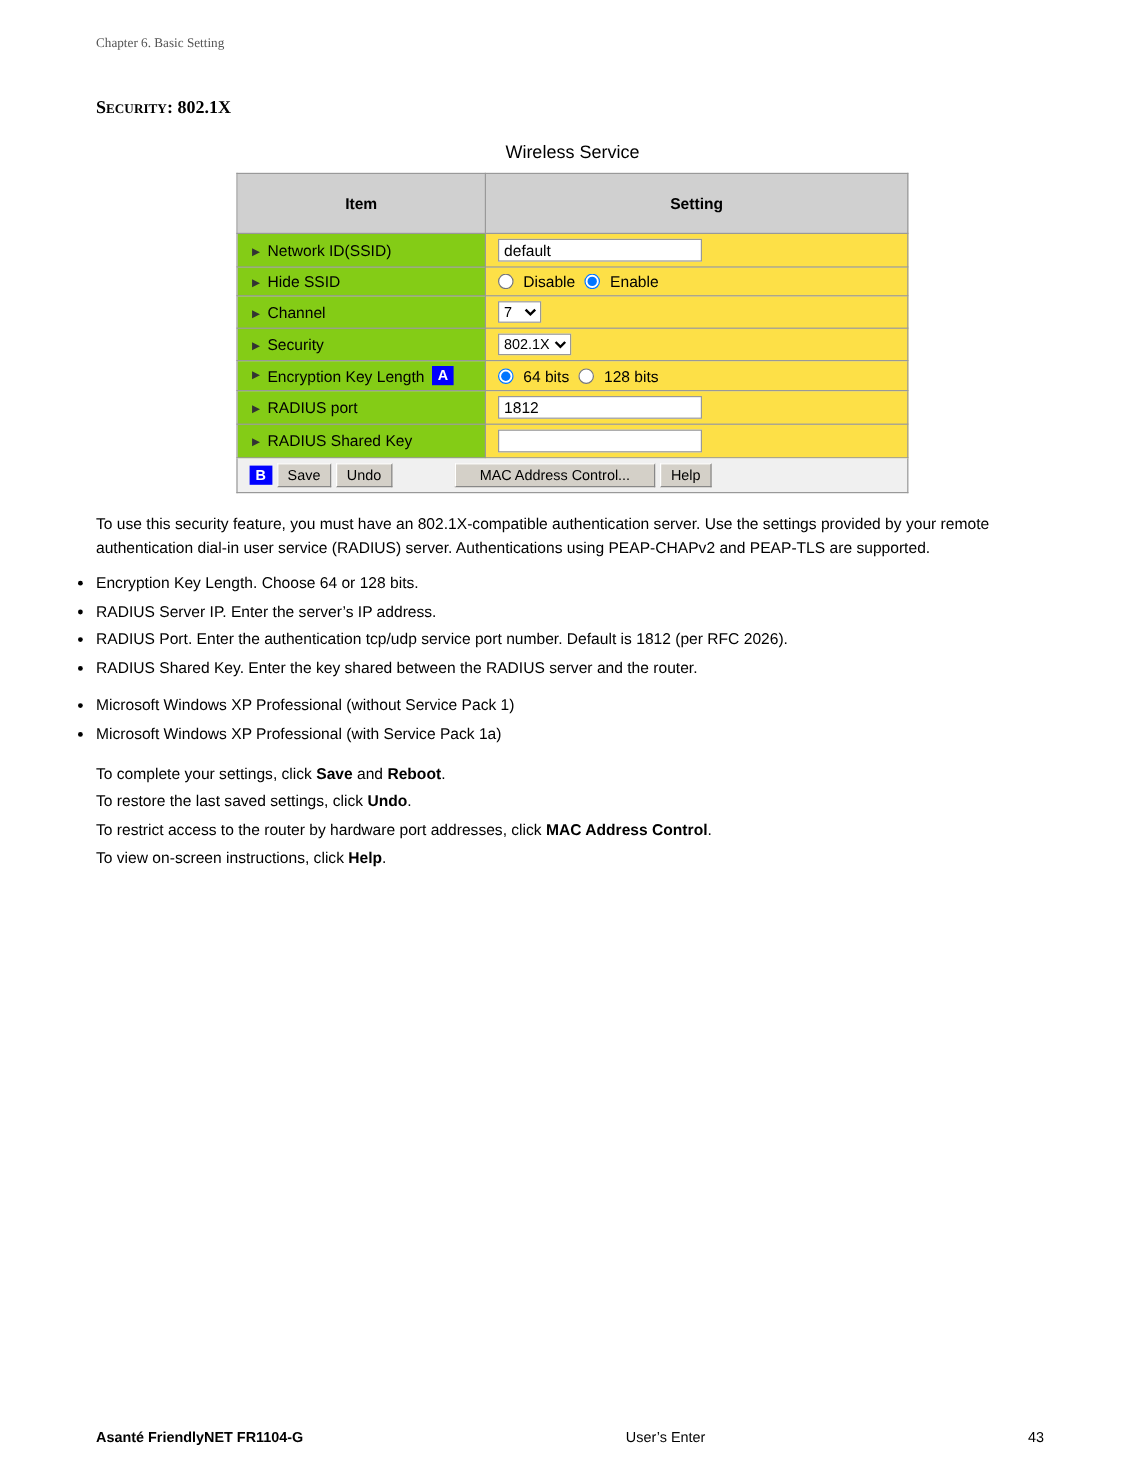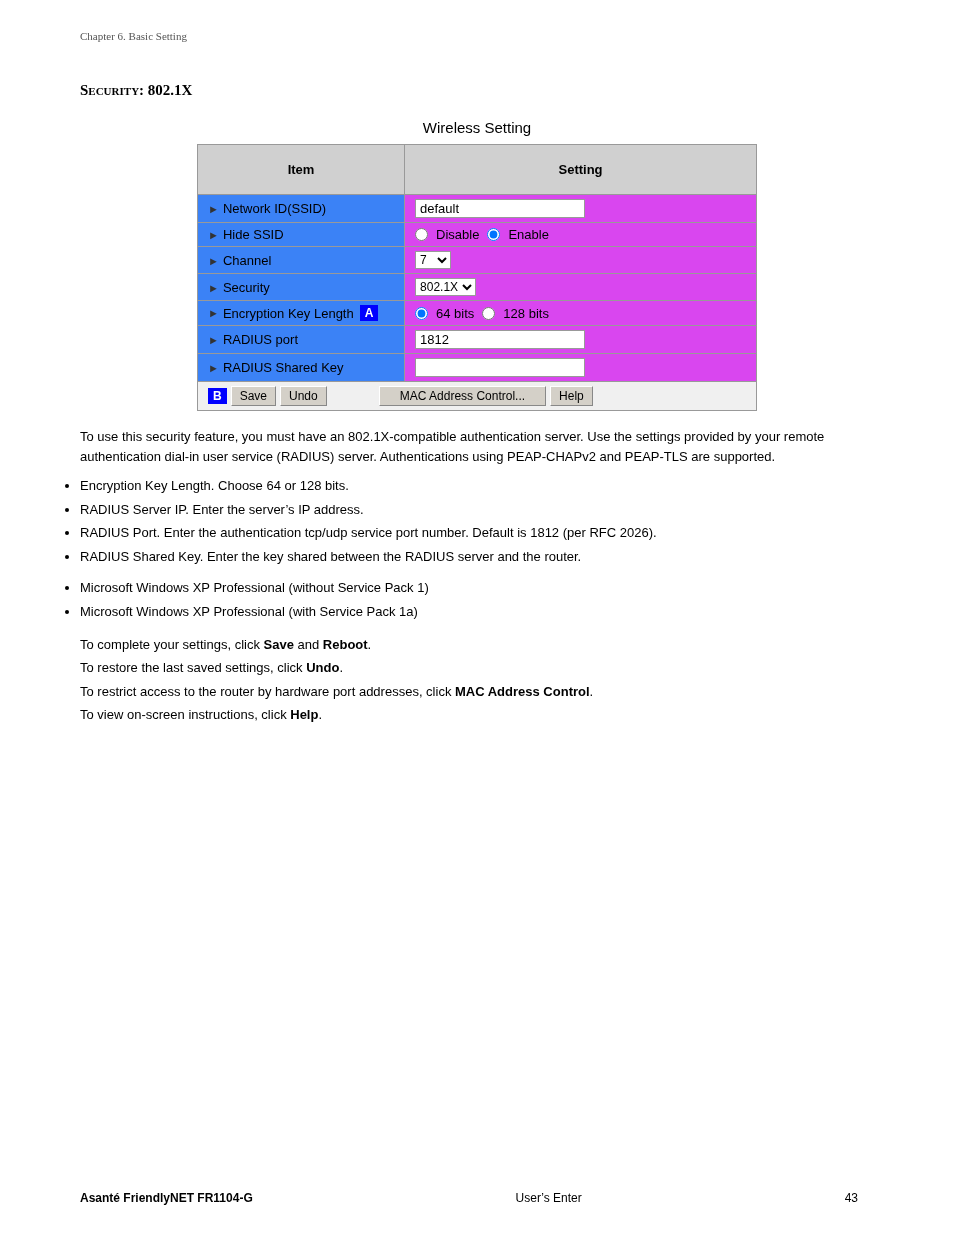--- a/index.html
+++ b/index.html
@@ -49,25 +49,25 @@
       padding: 17px 10px;
       text-align: center;
       font-weight: bold;
     }
     .settings-table td {
       border: 1px solid #999;
       padding: 4px 10px;
       vertical-align: middle;
     }
     .settings-table td:first-child {
-      background: #3b82f6;
+      background: #84cc16;
       width: 200px;
     }
     .settings-table td:last-child {
-      background: #d946ef;
+      background: #fde047;
       width: 340px;
     }
     .row-arrow {
       color: #333;
       margin-right: 4px;
       font-size: 11px;
     }
     .text-input {
       border: 1px solid #999;
       padding: 1px 4px;
@@ -149,21 +149,21 @@
     }
     .complete-text {
       font-family: Arial, sans-serif;
       font-size: 13px;
       line-height: 1.8;
     }
     .page-footer {
       position: absolute;
       bottom: 30px;
       left: 80px;
-      right: 96px;
+      right: 84px;
       display: flex;
       justify-content: space-between;
       align-items: center;
       font-size: 12px;
       font-family: Arial, sans-serif;
     }
     .footer-left { font-weight: bold; }
     .footer-center { }
     .footer-right { }
     .enc-row-cell {
@@ -174,21 +174,21 @@
 </head>
 <body>
 
 <div class="page-container">
   <div class="chapter-header">Chapter 6. Basic Setting</div>
 
   <div class="section-title">
     <span>Security: 802.1X</span>
   </div>
 
-  <div class="wireless-setting-title">Wireless Setting</div>
+  <div class="wireless-setting-title">Wireless Service</div>
 
   <table class="settings-table">
     <thead>
       <tr>
         <th>Item</th>
         <th>Setting</th>
       </tr>
     </thead>
     <tbody>
 

